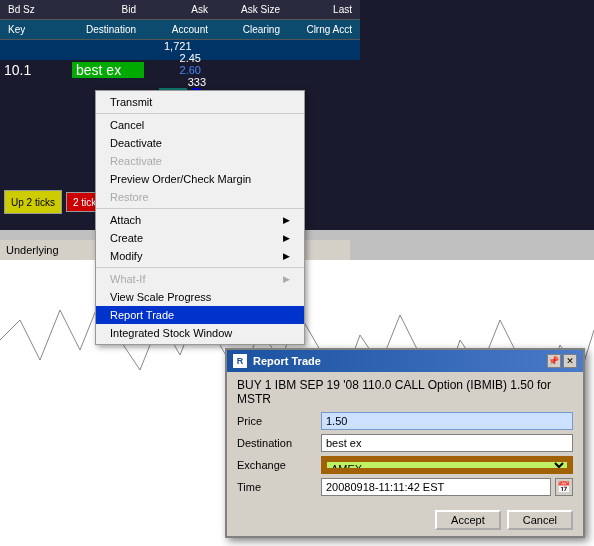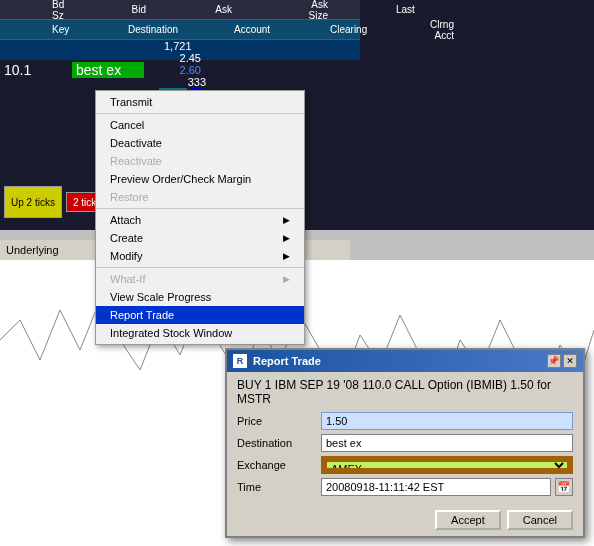--- a/index.html
+++ b/index.html
@@ -24,24 +24,23 @@
     .table-header-row {
       display: flex;
       background: #2a2a3e;
       color: #fff;
       font-size: 10px;
       height: 20px;
       align-items: center;
       border-bottom: 1px solid #555;
     }
     .table-header-row .col {
-      padding: 0 16px;
+      padding: 0 8px;
       flex: 1;
       text-align: right;
-      margin-left: 36px;
     }
     .table-header-row .col:first-child { text-align: left; }
 
     .table-row {
       display: flex;
       color: #fff;
       font-size: 11px;
       height: 20px;
       align-items: center;
       background: #1a1a2e;
@@ -100,21 +99,21 @@
       padding: 2px 4px;
     }
 
     .btn-up-ticks {
       background: #cccc00;
       color: #000;
       border: 1px solid #999;
       padding: 2px 6px;
       font-size: 10px;
       cursor: pointer;
-      height: 32px;
+      height: 24px;
     }
     .btn-2ticks {
       background: #cc0000;
       color: #fff;
       border: 1px solid #999;
       padding: 2px 6px;
       font-size: 10px;
       cursor: pointer;
       height: 20px;
     }

